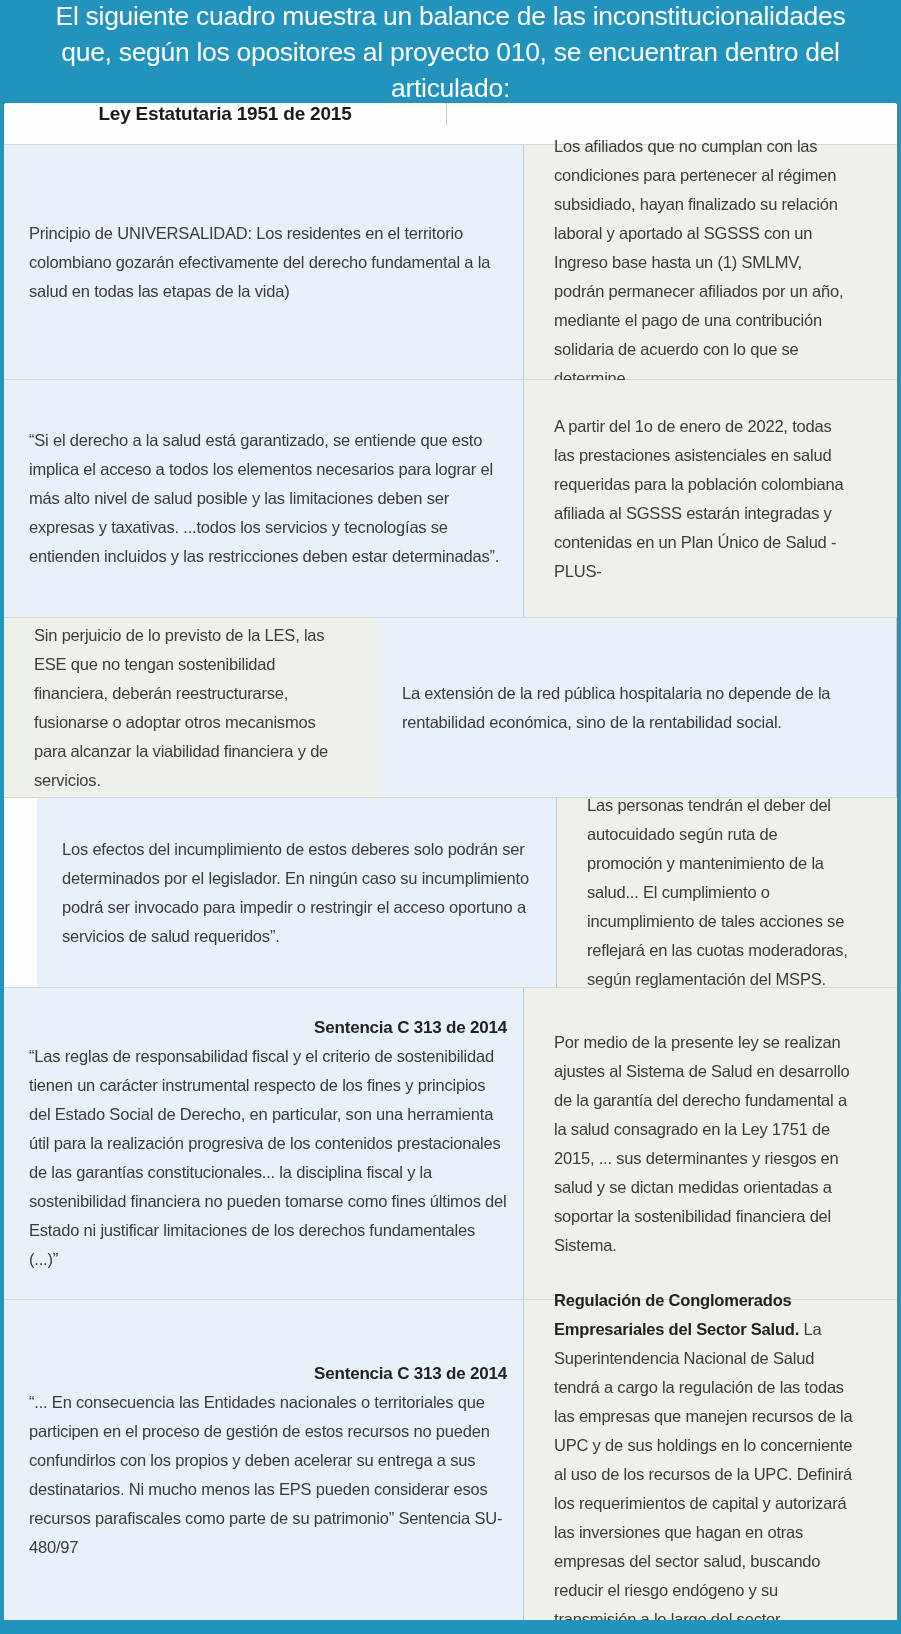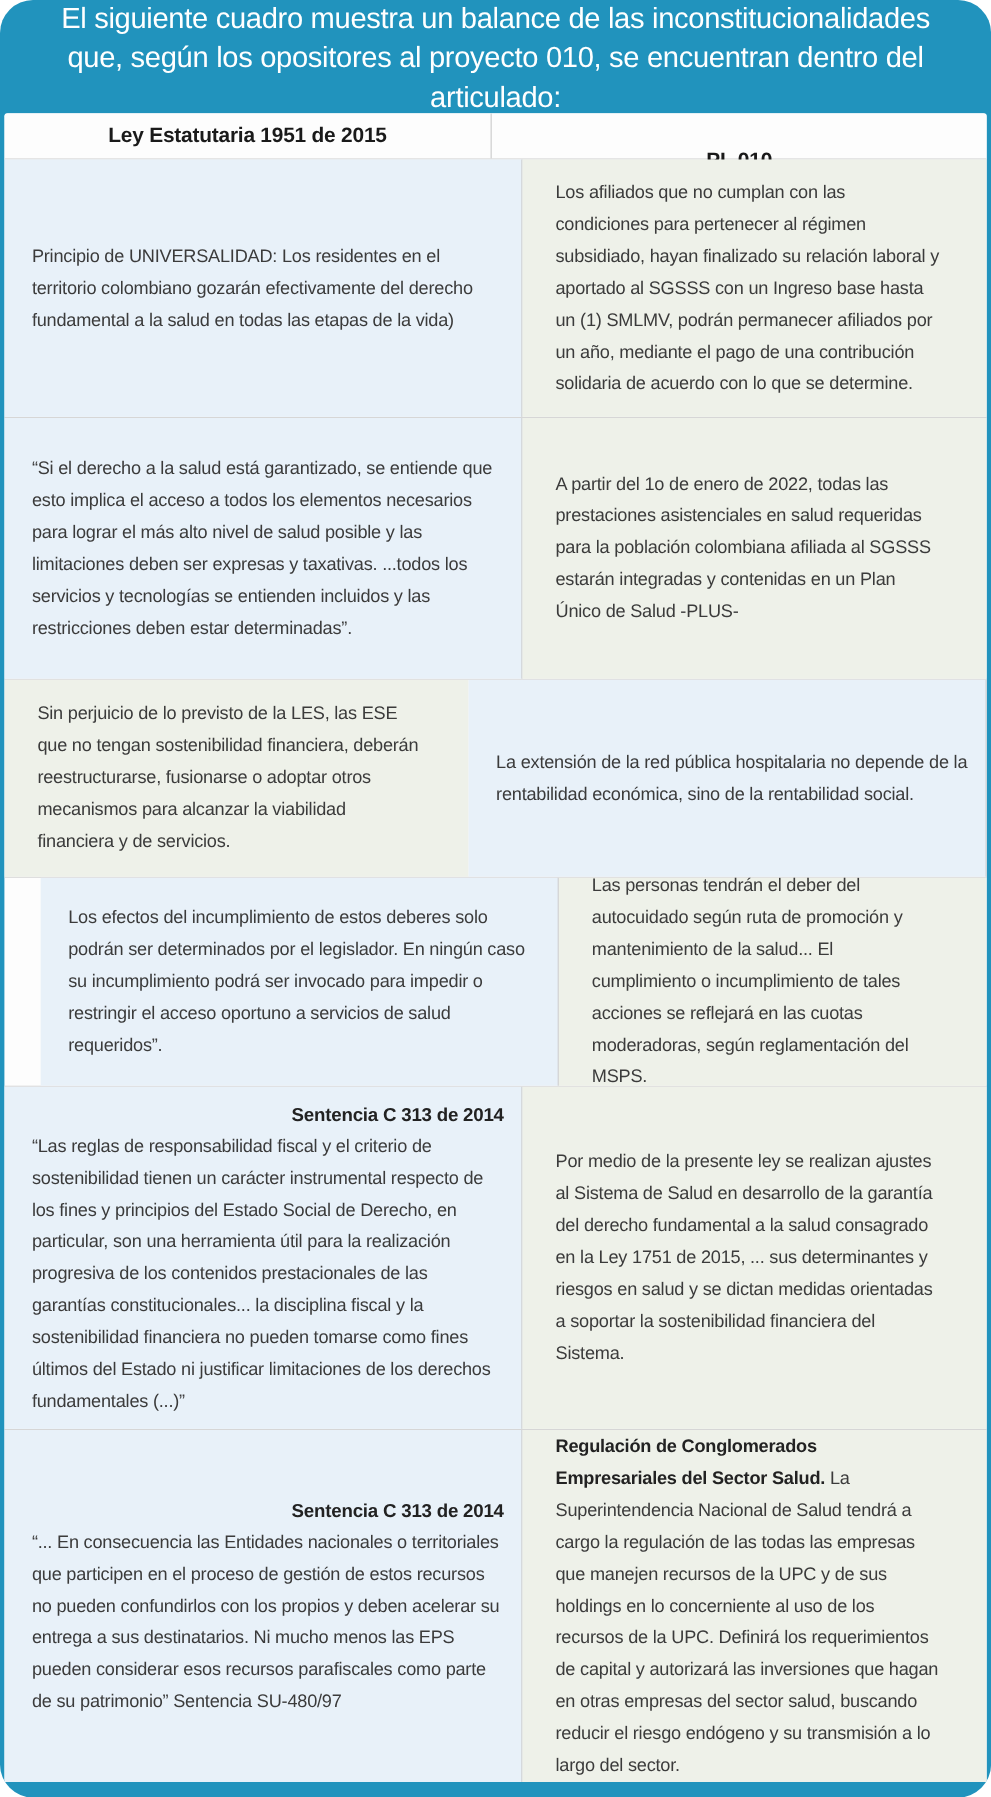--- a/index.html
+++ b/index.html
@@ -13,21 +13,20 @@
     --coldivider:#c9c9c9;
   }
   *{margin:0;padding:0;box-sizing:border-box;}
   html,body{background:#fff;}
   body{font-family:"Liberation Sans","DejaVu Sans",sans-serif;}
   .page{
     width:901px;height:1634px;
     background:var(--teal);
     overflow:hidden;
     position:relative;
-    border-radius:30px;
   }
   .intro{
     height:103px;
     display:flex;align-items:center;justify-content:center;
     padding:0 30px;
   }
   .intro p{
     color:#ffffff;
     font-size:26.5px;
     line-height:36px;
@@ -42,41 +41,42 @@
     background:var(--header_bg);
     border-radius:3px 3px 0 0;
     overflow:hidden;
     display:flex;flex-direction:column;
   }
   .thead{
     height:42px;
     display:flex;
     background:var(--header_bg);
     border-bottom:1px solid var(--divider);
+    flex-direction:column;
   }
   .th{
     display:flex;align-items:center;justify-content:center;
     font-weight:bold;color:#1a1a1a;font-size:19px;
     letter-spacing:-0.2px;
   }
   .th.left{width:443px;border-right:1px solid var(--coldivider);}
   .th.right{flex:1;margin-top:44px;}
   .trow{display:flex;border-bottom:1px solid var(--divider);}
   .trow:last-child{border-bottom:none;}
   .r1{height:235px;}
   .r2{height:238px;justify-content:space-between;}
   .r3{height:180px;}
   .r4{height:190px;padding-left:33px;}
   .r5{height:312px;}
   .r6{height:320px;}
   .cell{
     display:flex;align-items:center;
   }
   .cell.left{
-    width:471px;
+    width:520px;
     background:var(--left_bg);
     border-right:1px solid var(--coldivider);
     padding:14px 16px 14px 25px;
   }
   .cell.right{
     flex:1;
     background:var(--right_bg);
     padding:14px 42px 14px 30px;
   }
   .cell-inner{width:100%;}

